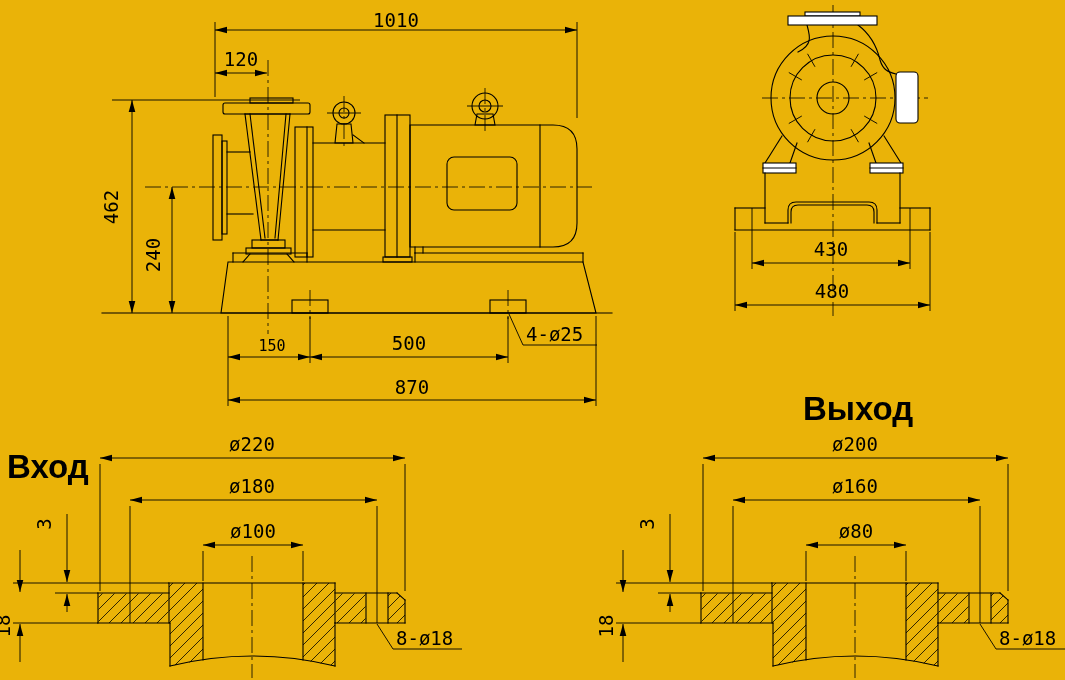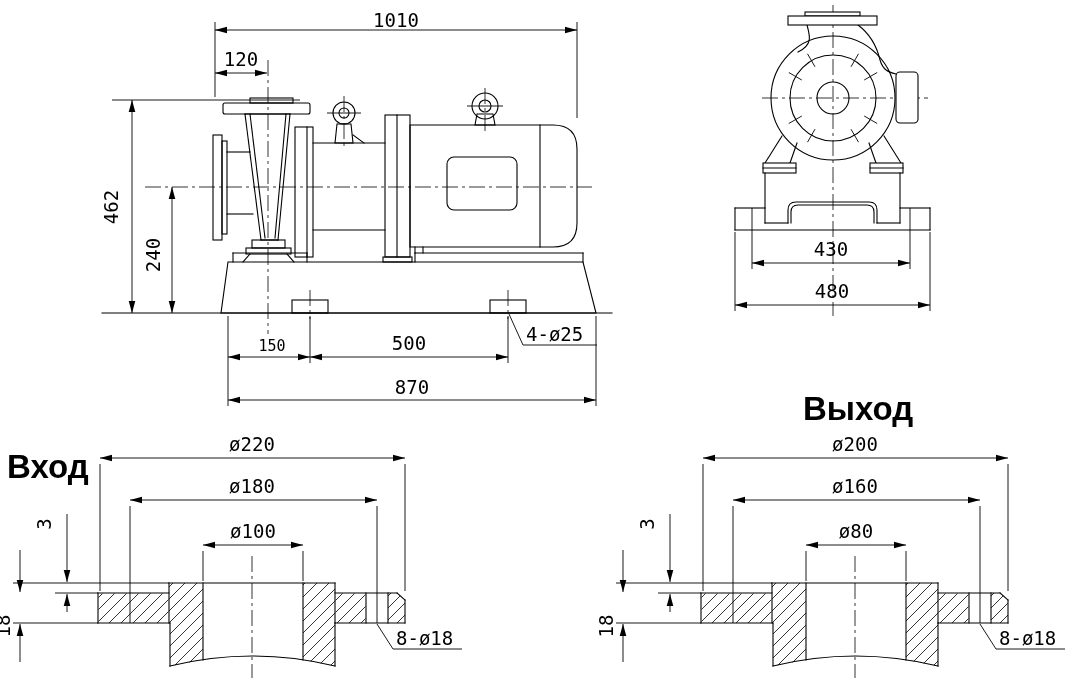--- a/index.html
+++ b/index.html
@@ -1,16 +1,16 @@
 <!DOCTYPE html>
 <html><head>
 <meta charset="utf-8">
 <style>
   html,body{margin:0;padding:0;background:#e8e8e8;}
-  .page{position:relative;width:1065px;height:680px;background:#ffffff;overflow:hidden;
+  .page{position:relative;width:1065px;height:680px;background:#eab308;overflow:hidden;
         font-family:"DejaVu Sans Mono",monospace;}
   svg{position:absolute;left:0;top:0;}
   
   .s  {fill:none;stroke:#000;stroke-width:1.1;stroke-linecap:square;}
   .sw {fill:#fff;stroke:#000;stroke-width:1.1;}
   .c  {fill:none;stroke:#000;stroke-width:0.8;stroke-dasharray:16 4 3 4;}
   .d  {fill:none;stroke:#000;stroke-width:0.9;}
   .dl {fill:none;stroke:#000;stroke-width:0.9;marker-start:url(#arr);marker-end:url(#arr);}
   .de {fill:none;stroke:#000;stroke-width:0.9;marker-end:url(#arr);}
   .hz {fill:url(#hatch);stroke:none;}

